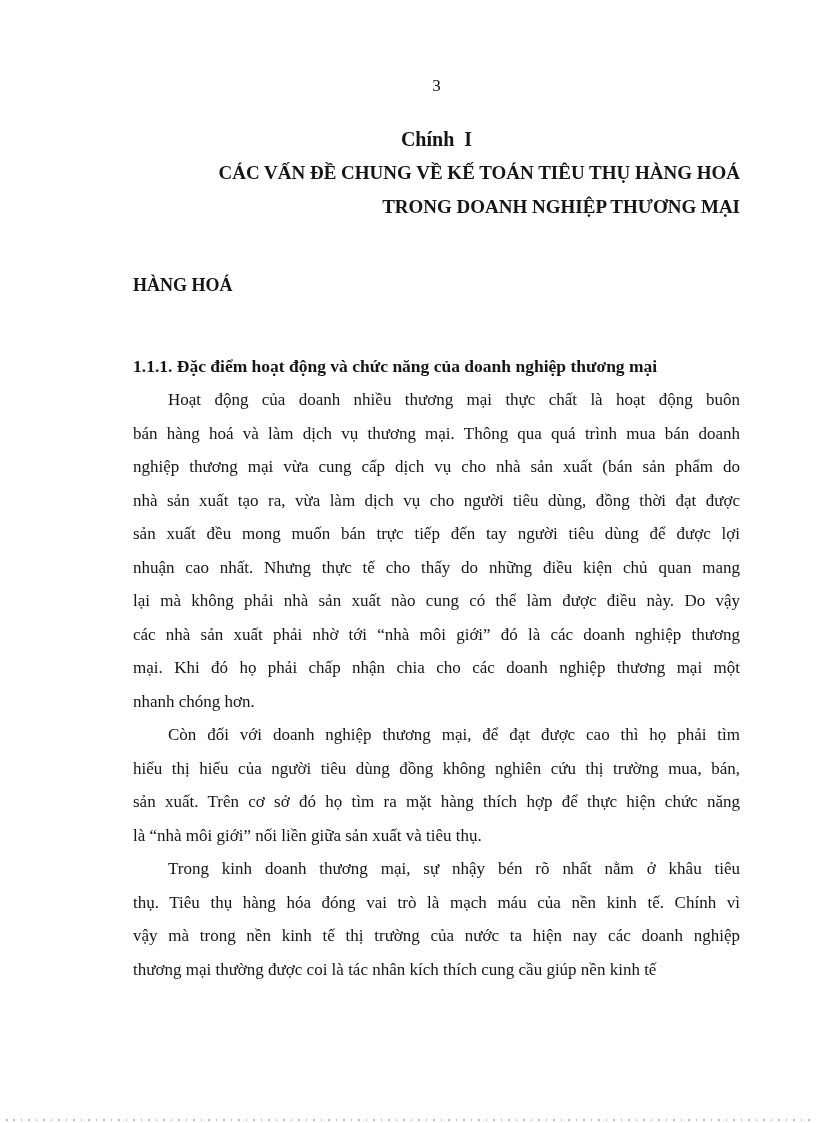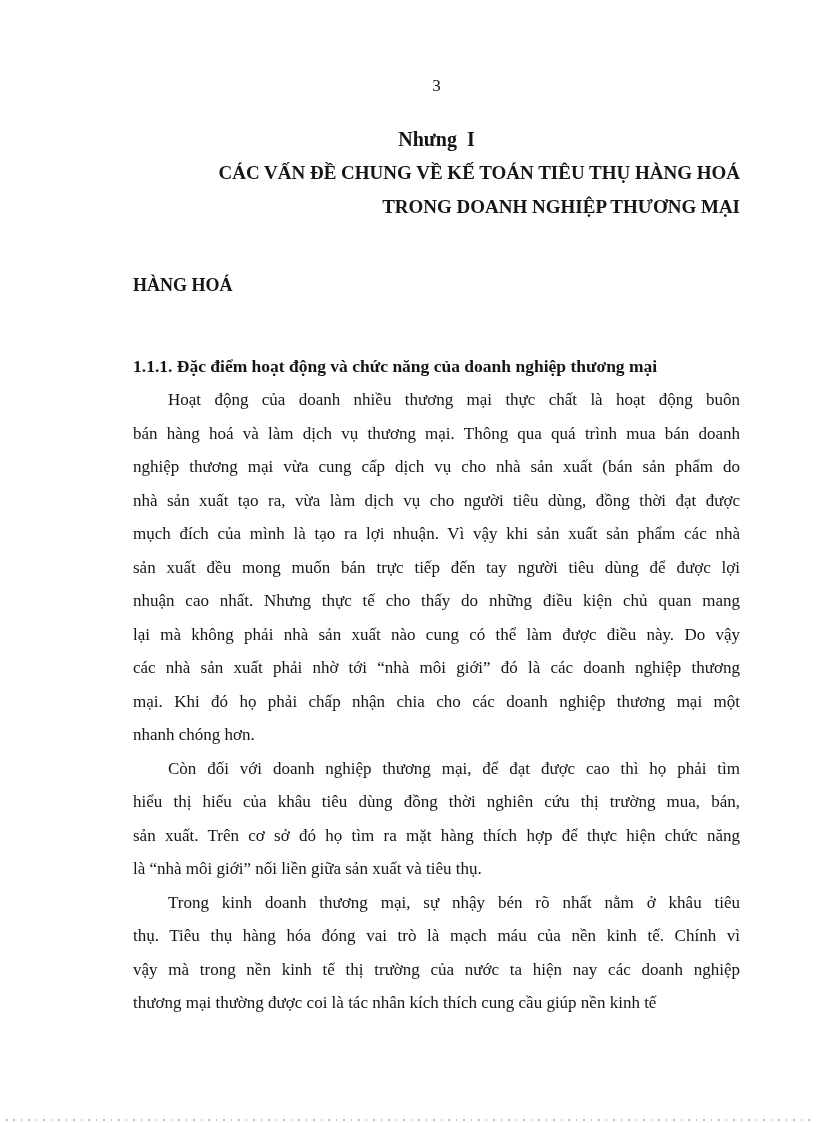--- a/index.html
+++ b/index.html
@@ -75,49 +75,48 @@
   }
 </style>
 </head>
 <body>
 
 <div class="page">
   <div class="content">
 
     <div class="page-number">3</div>
 
-    <div class="chapter-heading">Nhưng I</div>
+    <div class="chapter-heading">Chính I</div>
 
     <div class="doc-title-line">CÁC VẤN ĐỀ CHUNG VỀ KẾ TOÁN TIÊU THỤ HÀNG HOÁ</div>
 
     <div class="doc-title-line">TRONG DOANH NGHIỆP THƯƠNG MẠI</div>
 
     <div class="sec11">
       <div class="sec11-line">HÀNG HOÁ</div>
     </div>
 
     <div class="sec111-heading">1.1.1. Đặc điểm hoạt động và chức năng của doanh nghiệp thương mại</div>
 
     <div class="body-text">
         <div class="para">
           <div class="line first">Hoạt động của doanh nhiều thương mại thực chất là hoạt động buôn</div>
           <div class="line">bán hàng hoá và làm dịch vụ thương mại. Thông qua quá trình mua bán doanh</div>
           <div class="line">nghiệp thương mại vừa cung cấp dịch vụ cho nhà sản xuất (bán sản phẩm do</div>
           <div class="line">nhà sản xuất tạo ra, vừa làm dịch vụ cho người tiêu dùng, đồng thời đạt được</div>
-          <div class="line">mụch đích của mình là tạo ra lợi nhuận. Vì vậy khi sản xuất sản phẩm các nhà</div>
           <div class="line">sản xuất đều mong muốn bán trực tiếp đến tay người tiêu dùng để được lợi</div>
           <div class="line">nhuận cao nhất. Nhưng thực tế cho thấy do những điều kiện chủ quan mang</div>
           <div class="line">lại mà không phải nhà sản xuất nào cung có thể làm được điều này. Do vậy</div>
           <div class="line">các nhà sản xuất phải nhờ tới “nhà môi giới” đó là các doanh nghiệp thương</div>
           <div class="line">mại. Khi đó họ phải chấp nhận chia cho các doanh nghiệp thương mại một</div>
           <div class="line last">nhanh chóng hơn.</div>
         </div>
         <div class="para">
           <div class="line first">Còn đối với doanh nghiệp thương mại, để đạt được cao thì họ phải tìm</div>
-          <div class="line">hiểu thị hiếu của khâu tiêu dùng đồng thời nghiên cứu thị trường mua, bán,</div>
+          <div class="line">hiểu thị hiếu của người tiêu dùng đồng không nghiên cứu thị trường mua, bán,</div>
           <div class="line">sản xuất. Trên cơ sở đó họ tìm ra mặt hàng thích hợp để thực hiện chức năng</div>
           <div class="line last">là “nhà môi giới” nối liền giữa sản xuất và tiêu thụ.</div>
         </div>
         <div class="para">
           <div class="line first">Trong kinh doanh thương mại, sự nhậy bén rõ nhất nằm ở khâu tiêu</div>
           <div class="line">thụ. Tiêu thụ hàng hóa đóng vai trò là mạch máu của nền kinh tế. Chính vì</div>
           <div class="line">vậy mà trong nền kinh tế thị trường của nước ta hiện nay các doanh nghiệp</div>
           <div class="line last">thương mại thường được coi là tác nhân kích thích cung cầu giúp nền kinh tế</div>
         </div>
       </div>

